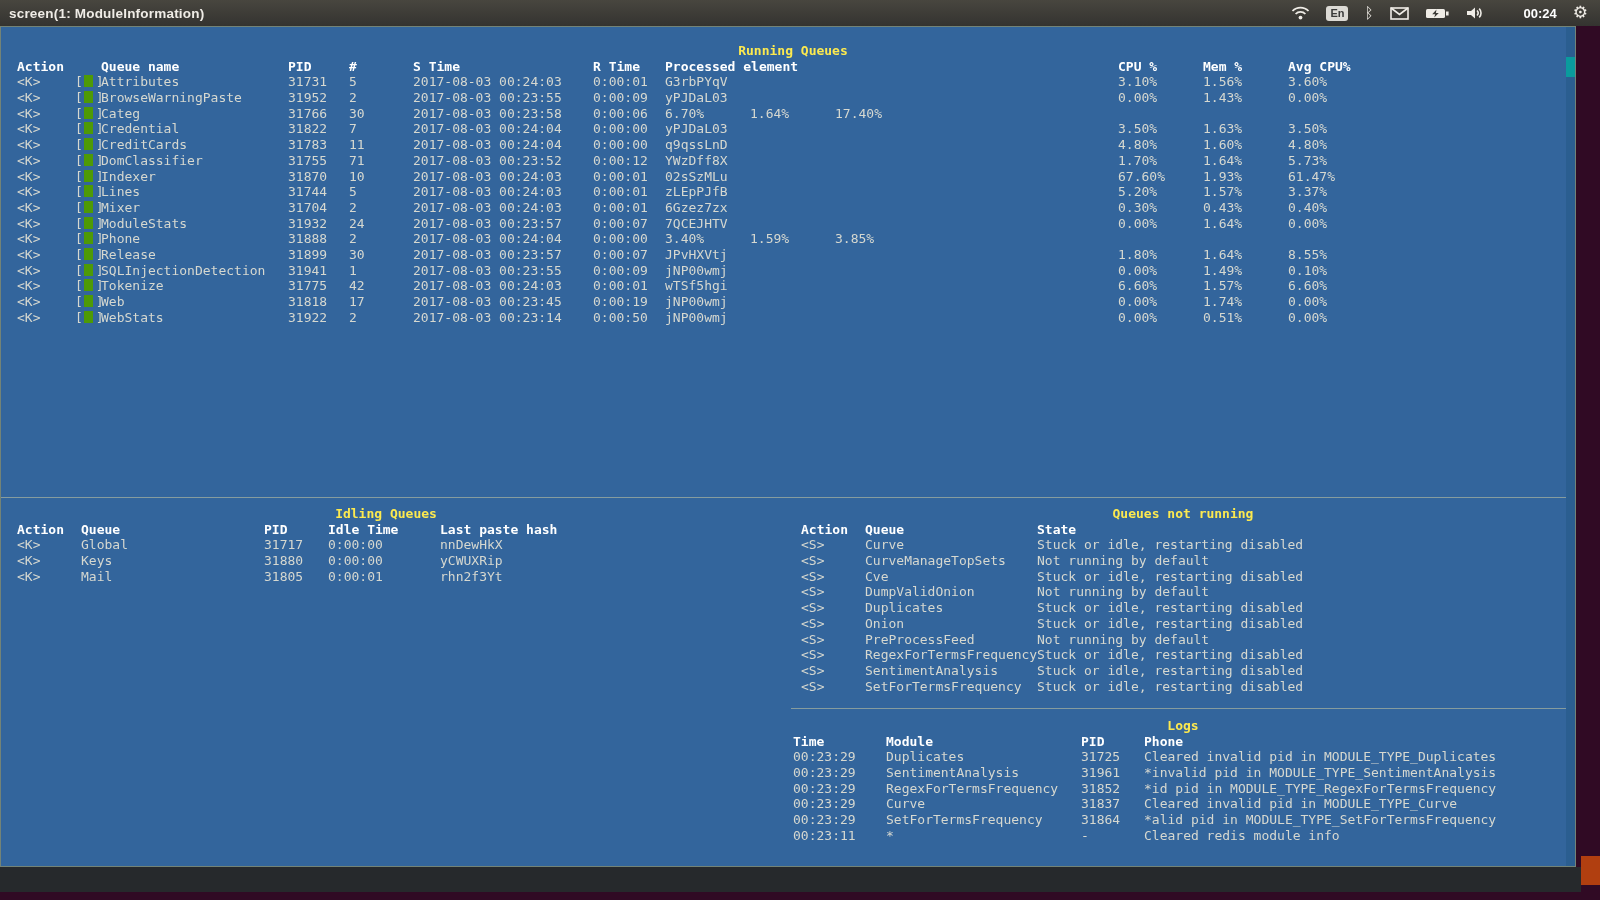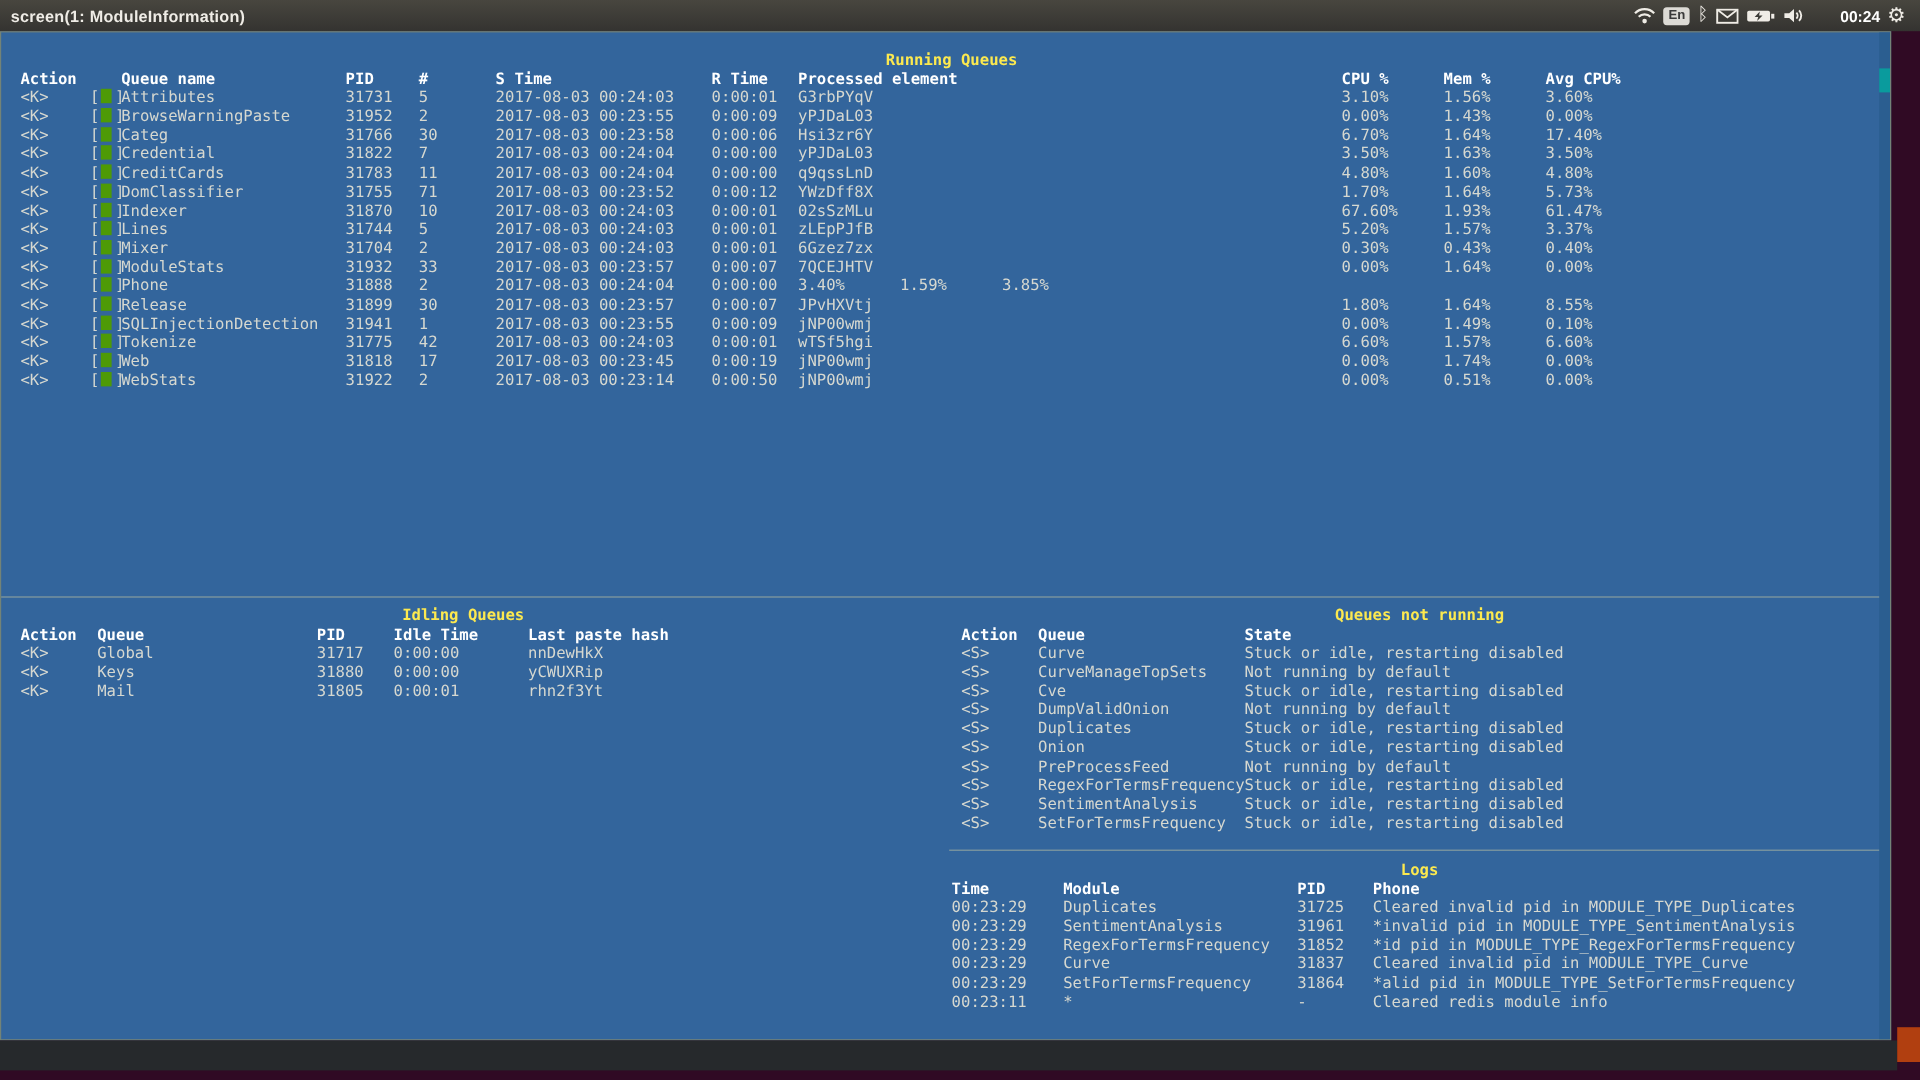--- a/index.html
+++ b/index.html
@@ -9,21 +9,21 @@
     font-family:"DejaVu Sans Mono",monospace;
   }
   
   #panel{
     position:absolute;top:0;left:0;width:1600px;height:26px;
     background:linear-gradient(#48463f,#343330);
     color:#efece6;display:flex;align-items:center;justify-content:space-between;
     font-family:"Liberation Sans",sans-serif;
   }
   .panel-title{font-weight:bold;font-size:13.5px;padding-left:9px;letter-spacing:.2px;text-align:center;}
-  .tray{display:flex;align-items:center;gap:6px;padding-right:12px;}
+  .tray{display:flex;align-items:center;gap:16px;padding-right:12px;}
   .tray-ic{display:flex;align-items:center;justify-content:center;height:20px;}
   .kbd{background:#dcdad5;color:#3a3a3a;font-size:11px;font-weight:bold;border-radius:3px;
        padding:1px 4px;line-height:13px;}
   .glyph{font-size:15px;line-height:20px;color:#efece6;}
   .p-clock{font-size:13px;font-weight:bold;color:#ffffff;padding-left:24px;}
   
   #terminal{
     position:absolute;top:26px;left:0;width:1576px;height:841px;
     background:#33659c;border:1px solid rgba(150,148,100,.65);box-sizing:border-box;
     color:#d6d8d0;font-size:13px;
@@ -170,21 +170,20 @@
         </div>
 
         <div class="trow">
           <span class="rq-a">&lt;K&gt;</span>
           <span class="rq-bar"><span class="brk">[</span><span class="blk"></span><span class="brk">]</span></span>
           <span class="rq-name">Categ</span>
           <span class="rq-pid">31766</span>
           <span class="rq-n">30</span>
           <span class="rq-st">2017-08-03 00:23:58</span>
           <span class="rq-rt">0:00:06</span>
-          <span class="rq-pe">Hsi3zr6Y</span>
           <span class="rq-cpu">6.70%</span>
           <span class="rq-mem">1.64%</span>
           <span class="rq-avg">17.40%</span>
         </div>
 
         <div class="trow">
           <span class="rq-a">&lt;K&gt;</span>
           <span class="rq-bar"><span class="brk">[</span><span class="blk"></span><span class="brk">]</span></span>
           <span class="rq-name">Credential</span>
           <span class="rq-pid">31822</span>
@@ -265,21 +264,21 @@
           <span class="rq-cpu">0.30%</span>
           <span class="rq-mem">0.43%</span>
           <span class="rq-avg">0.40%</span>
         </div>
 
         <div class="trow">
           <span class="rq-a">&lt;K&gt;</span>
           <span class="rq-bar"><span class="brk">[</span><span class="blk"></span><span class="brk">]</span></span>
           <span class="rq-name">ModuleStats</span>
           <span class="rq-pid">31932</span>
-          <span class="rq-n">33</span>
+          <span class="rq-n">24</span>
           <span class="rq-st">2017-08-03 00:23:57</span>
           <span class="rq-rt">0:00:07</span>
           <span class="rq-pe">7QCEJHTV</span>
           <span class="rq-cpu">0.00%</span>
           <span class="rq-mem">1.64%</span>
           <span class="rq-avg">0.00%</span>
         </div>
 
         <div class="trow">
           <span class="rq-a">&lt;K&gt;</span>

